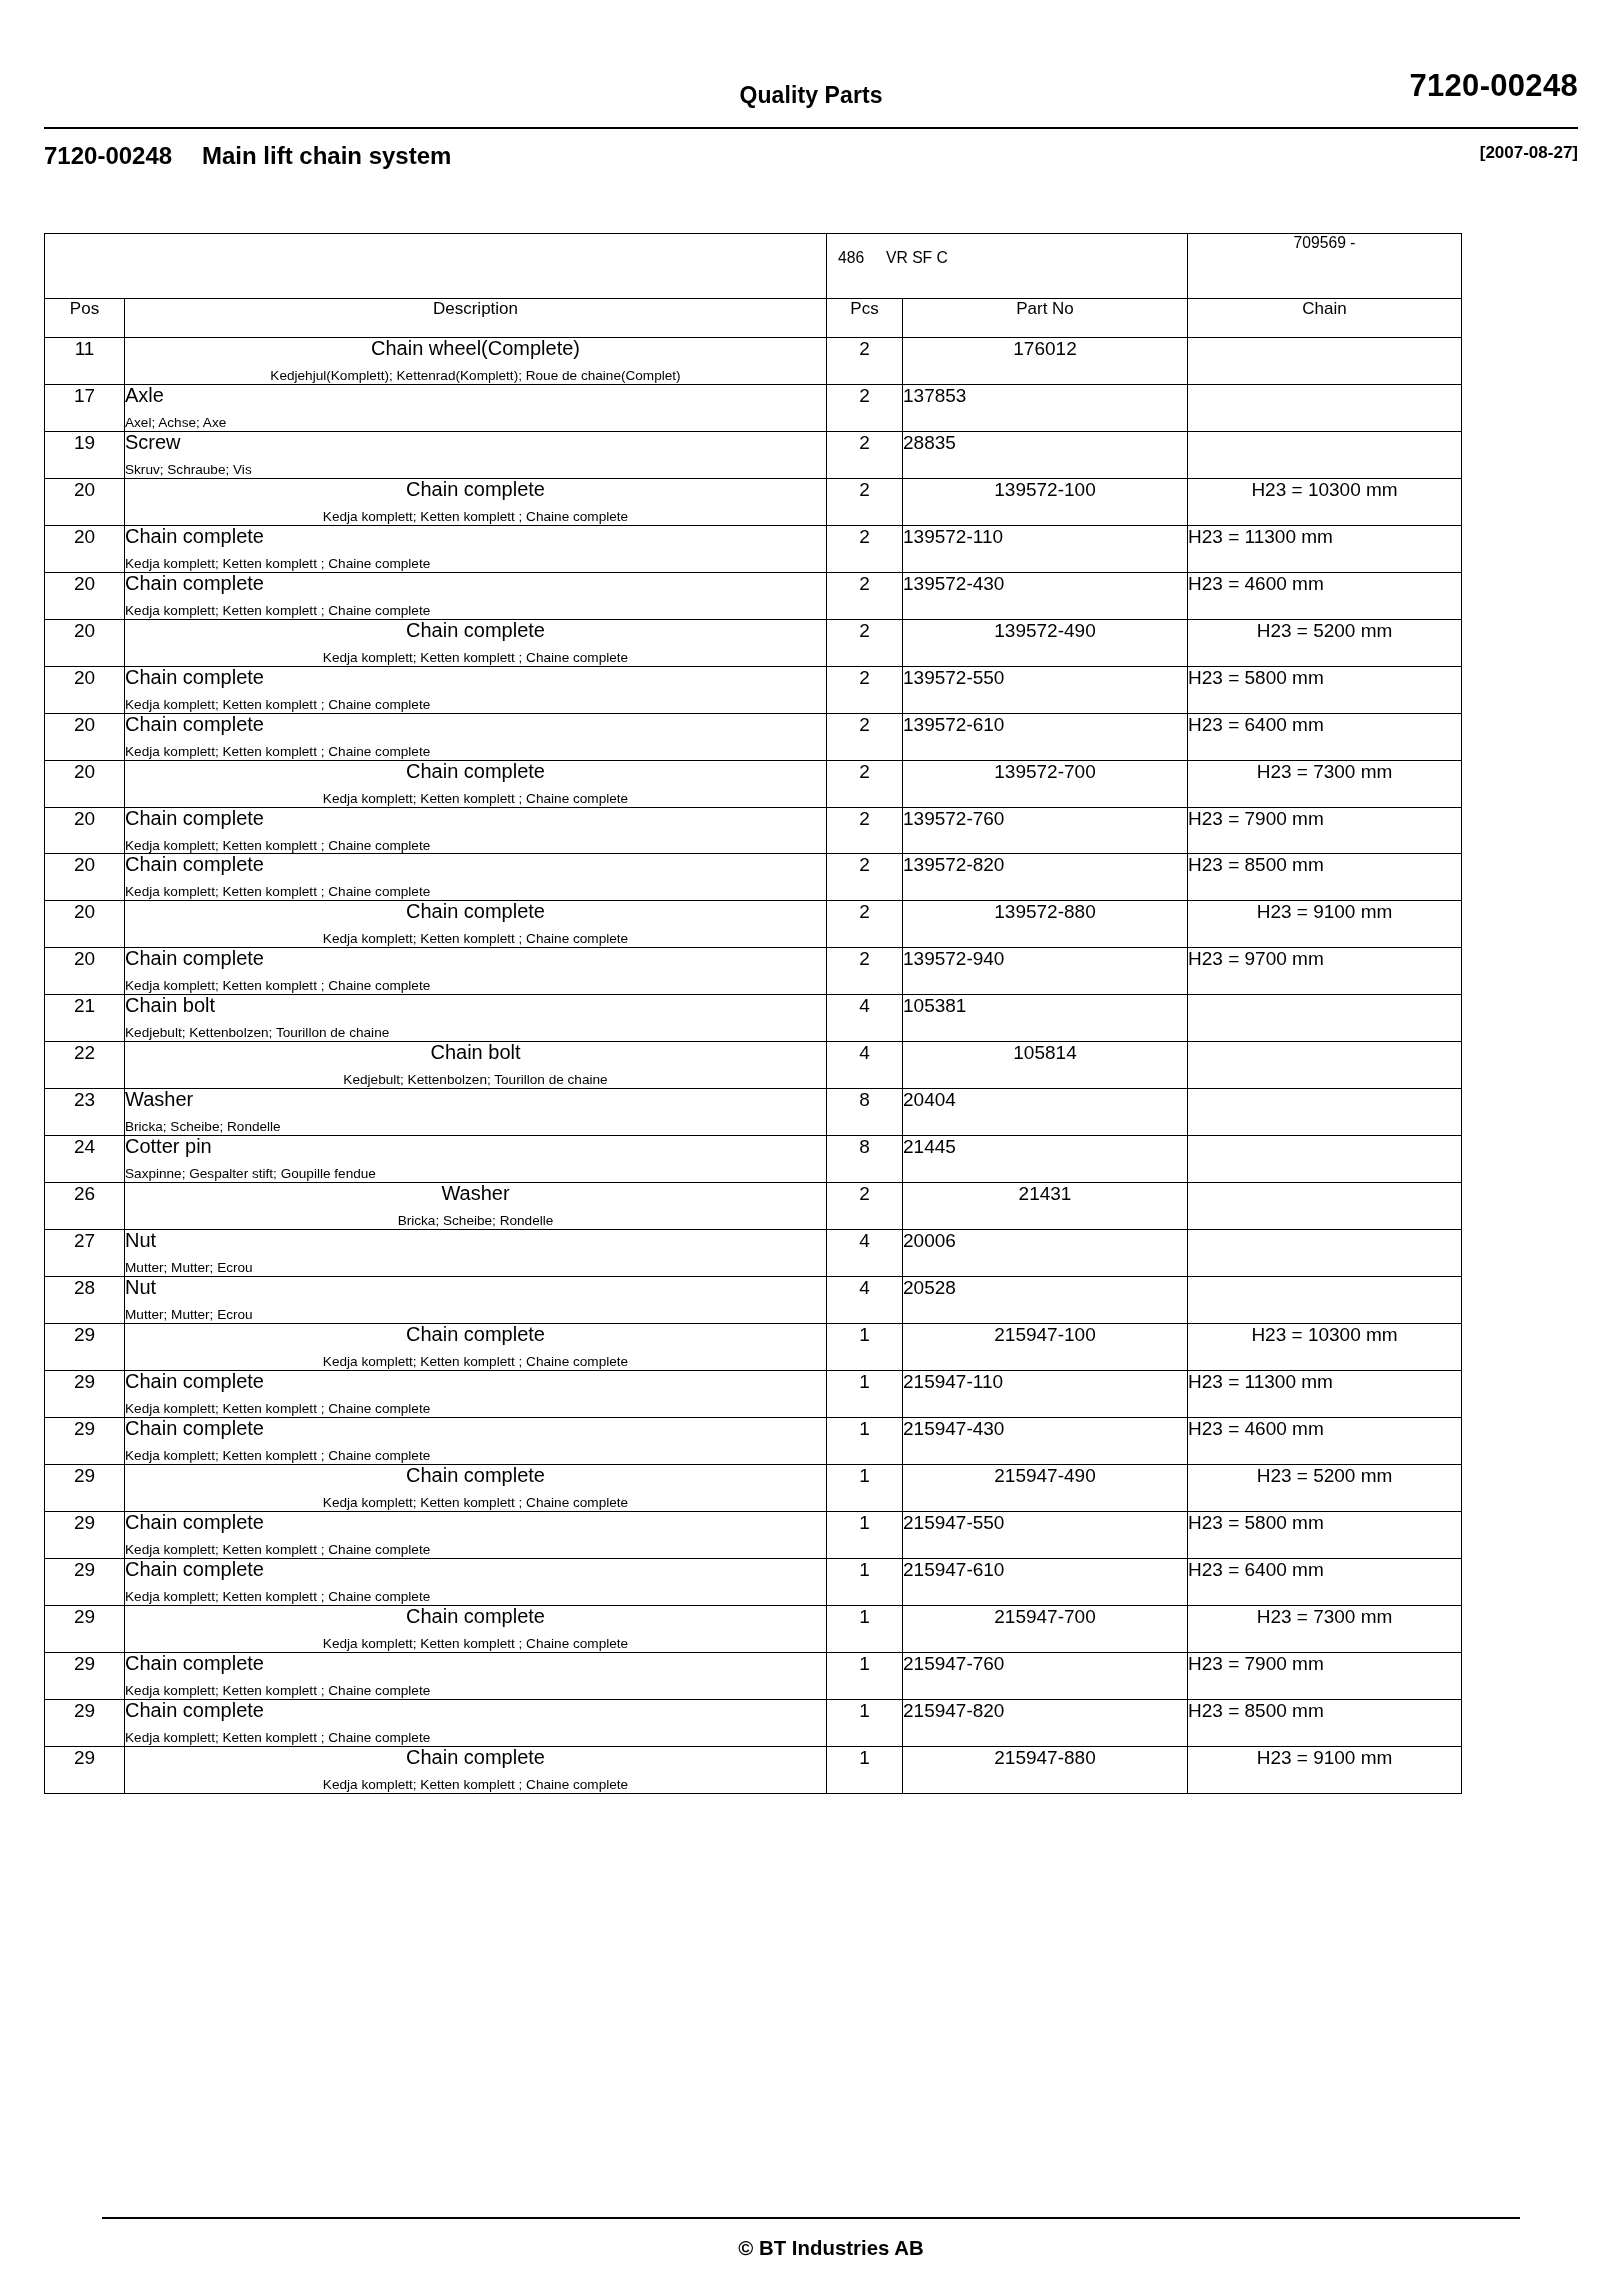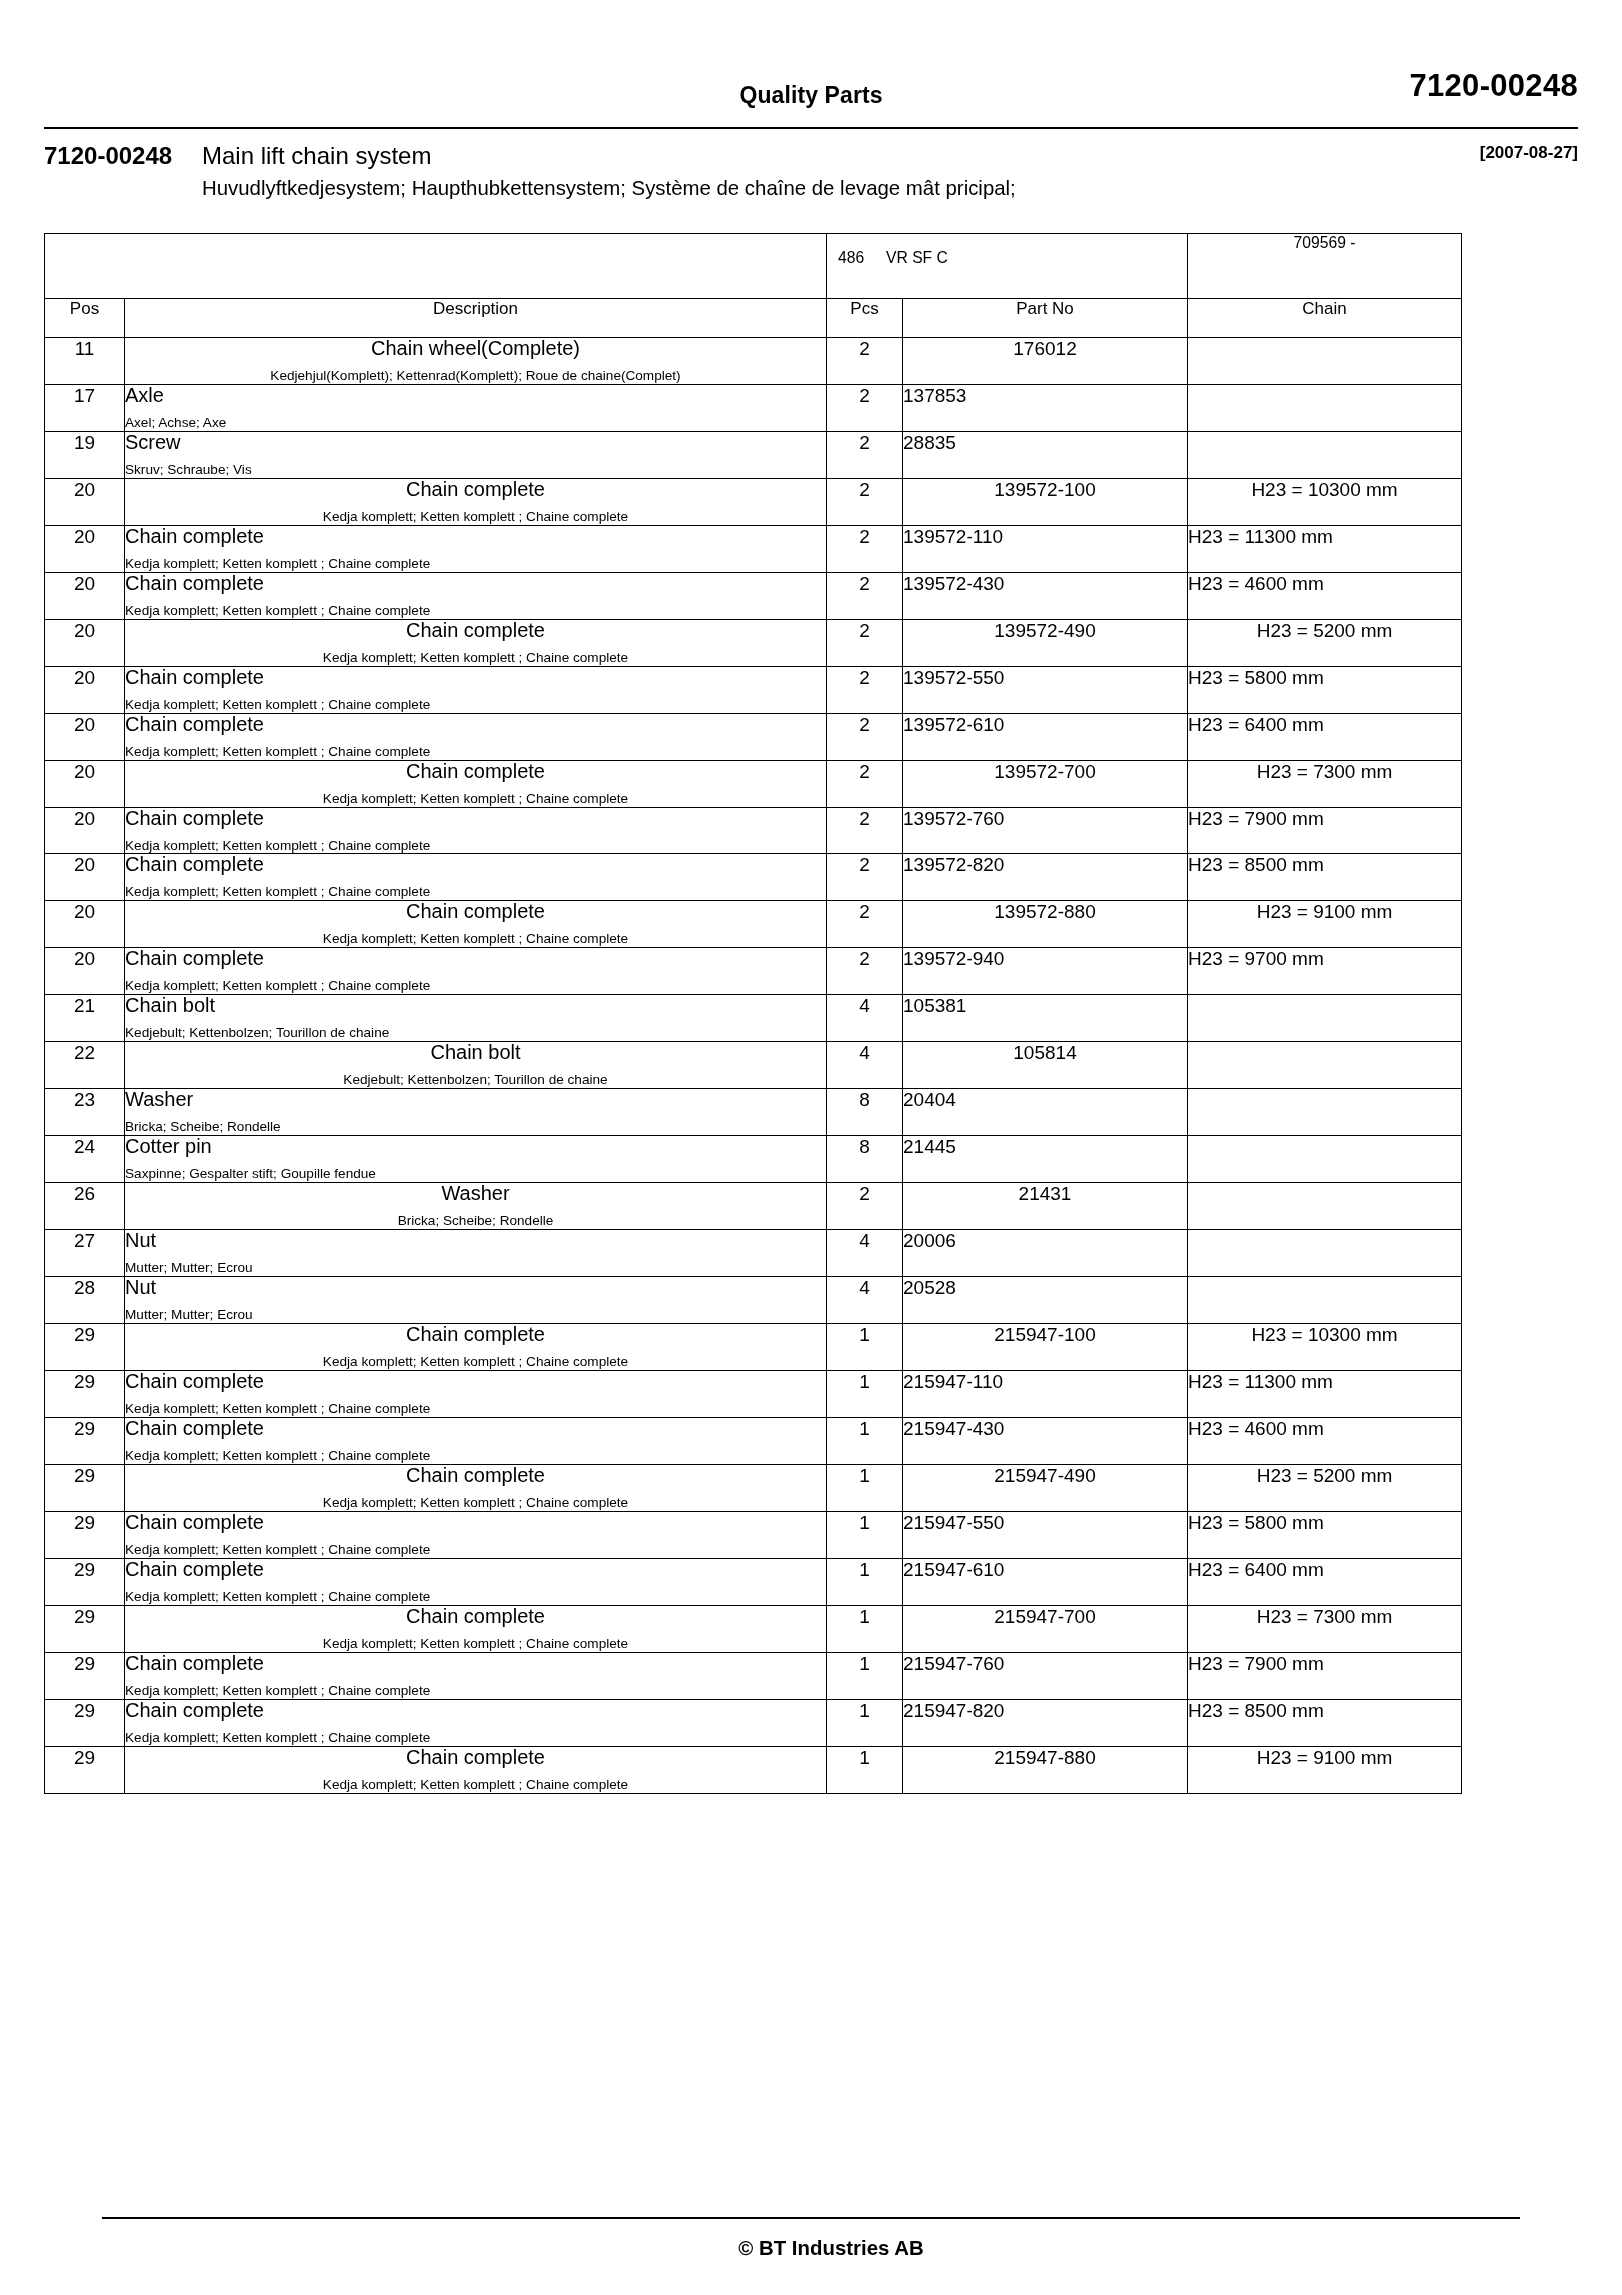--- a/index.html
+++ b/index.html
@@ -61,21 +61,21 @@
     display: flex;
     align-items: baseline;
   }
   .title-number {
     font-size: 24px;
     font-weight: bold;
     width: 158px;
   }
   .title-name {
     font-size: 24px;
-    font-weight: normal;
+    font-weight: bold;
   }
   .title-date {
     position: absolute;
     right: 0;
     top: 1.4px;
     font-size: 17px;
     font-weight: bold;
   }
   .subtitle {
     margin-left: 158px;
@@ -208,21 +208,20 @@
     <div class="header-right">7120-00248</div>
     <div class="header-rule"></div>
   </div>
 
   <div class="title-block">
     <div class="title-row">
       <div class="title-number">7120-00248</div>
       <div class="title-name">Main lift chain system</div>
       <div class="title-date">[2007-08-27]</div>
     </div>
-    <div class="subtitle">Huvudlyftkedjesystem; Haupthubkettensystem; Système de chaîne de levage mât pricipal;</div>
   </div>
 
   <table class="parts">
     <colgroup>
       <col class="c-pos">
         <col class="c-desc">
         <col class="c-pcs">
         <col class="c-part">
         <col class="c-note">
     </colgroup>

